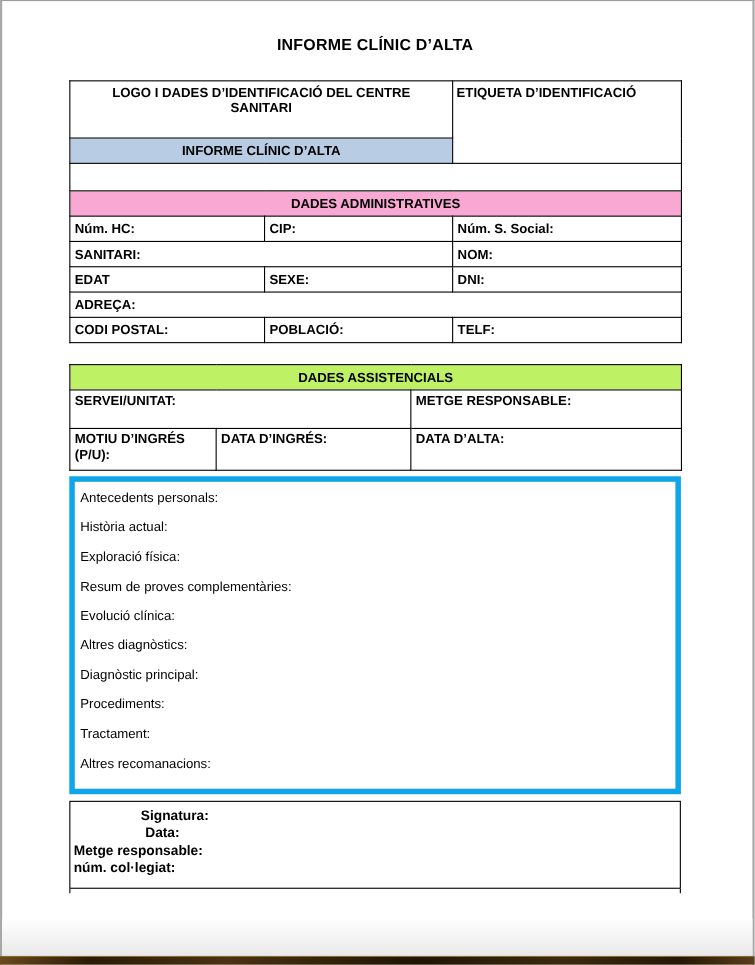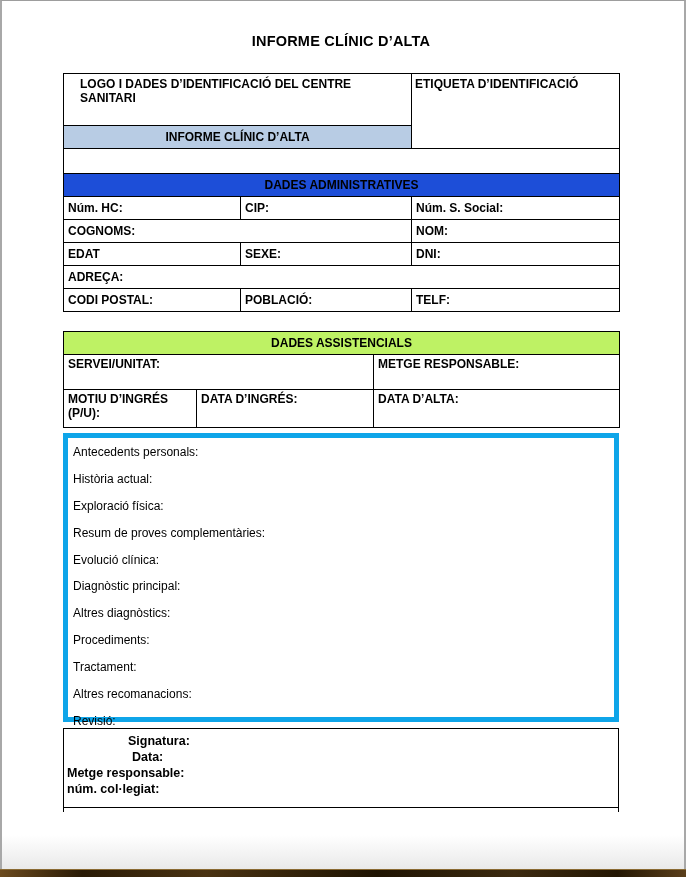--- a/index.html
+++ b/index.html
@@ -26,21 +26,21 @@
     text-align: center;
     font-size: 14.5px;
     font-weight: bold;
     letter-spacing: 0.2px;
   }
 
   table { border-collapse: collapse; table-layout: fixed; width: 556px; }
   td { border: 1px solid #000; font-size: 12px; font-weight: bold; overflow: hidden; }
 
   .tbl-ident { margin-top: 21px; }
-  .logo-cell { height: 52px; vertical-align: top; padding: 3px 16px 0 16px; }
+  .logo-cell { height: 52px; text-align: center; vertical-align: top; padding: 3px 16px 0 16px; }
   .etiqueta-cell { vertical-align: top; padding: 3px 3px 0 3px; }
   .subtitle-cell { height: 23px; text-align: center; vertical-align: middle; }
   .spacer-cell { height: 25px; }
   .section-cell { height: 23px; text-align: center; vertical-align: middle; }
   .f-cell { height: 23px; vertical-align: middle; padding: 0 3px 0 4px; }
 
   .tbl-assist { margin-top: 19px; }
   .a-cell { vertical-align: top; padding: 2px 3px 0 4px; }
   .a-row1 td { height: 35px; }
   .a-row2 td { height: 38px; }
@@ -103,29 +103,29 @@
       <td colspan="2" class="logo-cell">LOGO I DADES D’IDENTIFICACIÓ DEL CENTRE SANITARI</td>
       <td rowspan="2" class="etiqueta-cell">ETIQUETA D’IDENTIFICACIÓ</td>
     </tr>
     <tr>
       <td colspan="2" class="subtitle-cell" style="background:#b8cce4">INFORME CLÍNIC D’ALTA</td>
     </tr>
     <tr>
       <td colspan="3" class="spacer-cell"></td>
     </tr>
     <tr>
-      <td colspan="3" class="section-cell" style="background:#1d4ed8">DADES ADMINISTRATIVES</td>
+      <td colspan="3" class="section-cell" style="background:#f9a8d4">DADES ADMINISTRATIVES</td>
     </tr>
     <tr>
       <td class="f-cell">Núm. HC:</td>
       <td class="f-cell">CIP:</td>
       <td class="f-cell">Núm. S. Social:</td>
     </tr>
     <tr>
-      <td colspan="2" class="f-cell">COGNOMS:</td>
+      <td colspan="2" class="f-cell">SANITARI:</td>
       <td class="f-cell">NOM:</td>
     </tr>
     <tr>
       <td class="f-cell">EDAT</td>
       <td class="f-cell">SEXE:</td>
       <td class="f-cell">DNI:</td>
     </tr>
     <tr>
       <td colspan="3" class="f-cell">ADREÇA:</td>
     </tr>
@@ -158,26 +158,25 @@
     </tr>
   </tbody>
     </table>
 
   <div class="clinical-box">
     <div class="clinical-line">Antecedents personals:</div>
     <div class="clinical-line">Història actual:</div>
     <div class="clinical-line">Exploració física:</div>
     <div class="clinical-line">Resum de proves complementàries:</div>
     <div class="clinical-line">Evolució clínica:</div>
+    <div class="clinical-line">Altres diagnòstics:</div>
     <div class="clinical-line">Diagnòstic principal:</div>
-    <div class="clinical-line">Altres diagnòstics:</div>
     <div class="clinical-line">Procediments:</div>
     <div class="clinical-line">Tractament:</div>
     <div class="clinical-line">Altres recomanacions:</div>
-    <div class="clinical-line">Revisió:</div>
   </div>
 
   <div class="signature-box">
     <div class="sig-line sig-indent-1">Signatura:</div>
     <div class="sig-line sig-indent-2">Data:</div>
     <div class="sig-line sig-flush">Metge responsable:</div>
     <div class="sig-line sig-flush">núm. col·legiat:</div>
   </div>
 
   <div class="stub-row"></div>

